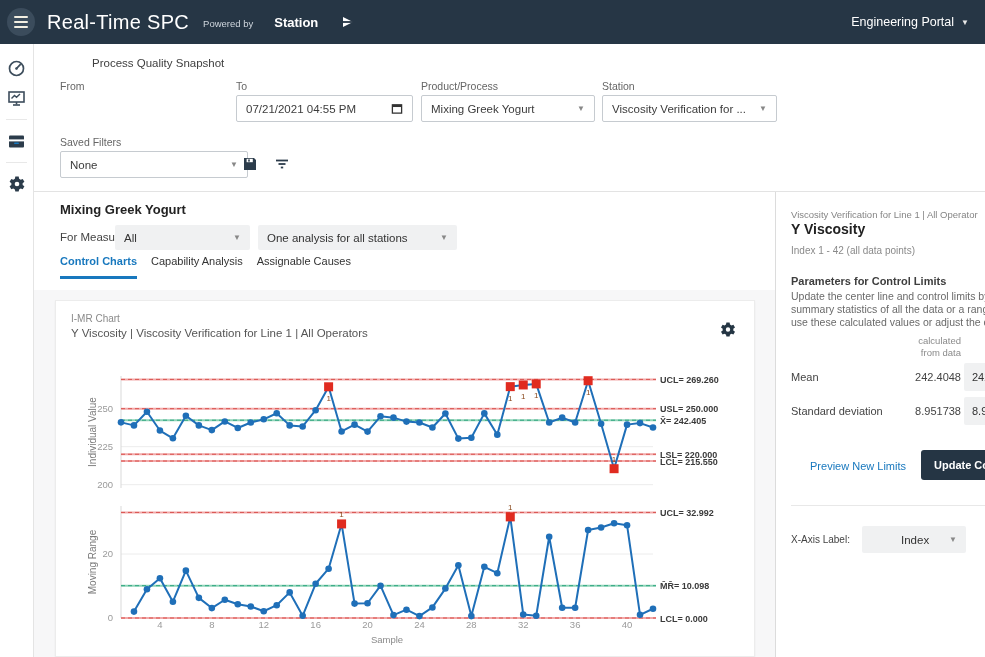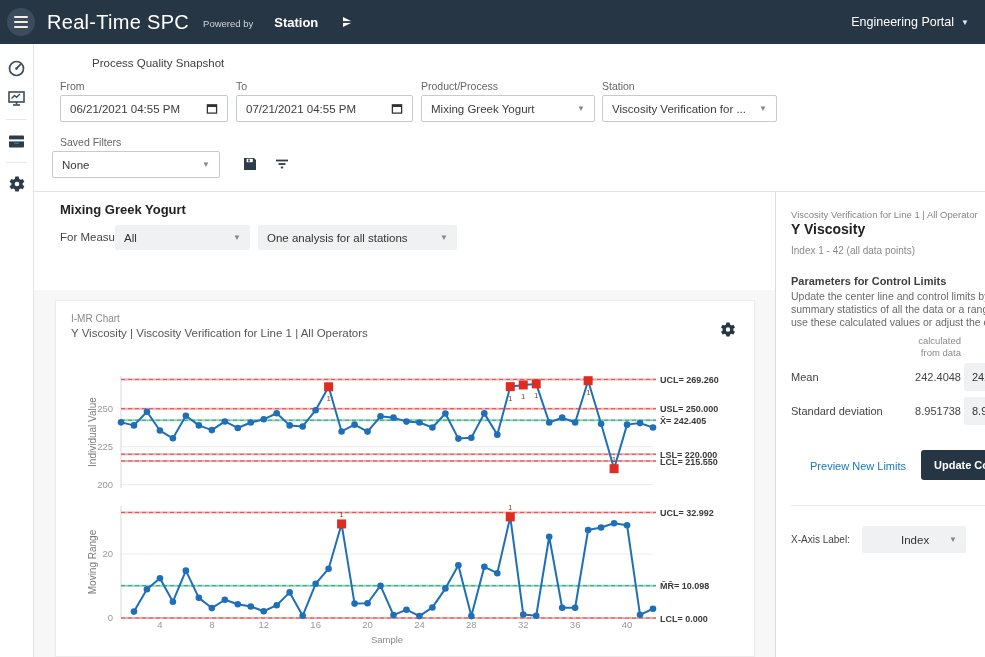--- a/index.html
+++ b/index.html
@@ -114,27 +114,20 @@
     <svg width="18" height="18" viewBox="0 0 16 17">
       <path fill="#2c3c4b" fill-rule="evenodd" d="M9.6 1.5h-3.2l-.4 2a6 6 0 0 0-1.5.9L2.6 3.7 1 6.4l1.7 1.3a6 6 0 0 0 0 1.7L1 10.7l1.6 2.7 1.9-.7c.5.4 1 .7 1.5.9l.4 2h3.2l.4-2c.5-.2 1-.5 1.5-.9l1.9.7 1.6-2.7-1.7-1.3a6 6 0 0 0 0-1.7L15 6.4l-1.6-2.7-1.9.7a6 6 0 0 0-1.5-.9zM8 10.7a2.2 2.2 0 1 1 0-4.4 2.2 2.2 0 0 1 0 4.4z"></path>
     </svg>
   </div>
 </nav>
 
 <section class="filters">
   <div class="pqs-title">Process Quality Snapshot</div>
 
   <div class="flabel" style="left:27px;top:36px">From</div>
-  <div class="fbox" style="left:27px;top:51px;width:168px">
-    <input readonly="" value="06/21/2021 04:55 PM" style="">
-    <svg width="13" height="13" viewBox="0 0 13 13">
-        <rect x="1.5" y="2.5" width="10" height="9" fill="none" stroke="#333" stroke-width="1.4"></rect>
-        <rect x="1.5" y="2.5" width="10" height="2.4" fill="#333"></rect>
-      </svg>
-  </div>
 
   <div class="flabel" style="left:203px;top:36px">To</div>
   <div class="fbox" style="left:203px;top:51px;width:177px">
     <input readonly="" value="07/21/2021 04:55 PM" style="">
     <svg width="13" height="13" viewBox="0 0 13 13">
         <rect x="1.5" y="2.5" width="10" height="9" fill="none" stroke="#333" stroke-width="1.4"></rect>
         <rect x="1.5" y="2.5" width="10" height="2.4" fill="#333"></rect>
       </svg>
   </div>
 
@@ -144,21 +137,21 @@
     <span class="caret-s">▼</span>
   </div>
 
   <div class="flabel" style="left:569px;top:36px">Station</div>
   <div class="fbox" style="left:569px;top:51px;width:175px">
     <span>Viscosity Verification for ...</span>
     <span class="caret-s">▼</span>
   </div>
 
   <div class="flabel" style="left:27px;top:92px">Saved Filters</div>
-  <div class="fbox" style="left:19px;top:107px;width:168px">
+  <div class="fbox" style="left:27px;top:107px;width:188px">
     <span>None</span>
     <span class="caret-s">▼</span>
   </div>
   <div class="tool-ic" style="left:209px;top:112px">
     <svg width="16" height="16" viewBox="0 0 16 16">
       <path fill="#2c3c4b" d="M2 2h10l2 2v10H2z"></path>
         <rect x="4.6" y="2.8" width="6.2" height="3.4" fill="#fff"></rect>
         <rect x="6.2" y="3.4" width="1.6" height="2.2" fill="#2c3c4b"></rect>
     </svg>
   </div>
@@ -176,20 +169,25 @@
 <section class="section">
   <div class="sec-title">Mixing Greek Yogurt</div>
   <div class="fm-label">For Measure:</div>
   <div class="gsel" style="left:82px;top:33px;width:135px">
     <span>All</span>
     <span class="caret-s">▼</span>
   </div>
   <div class="gsel" style="left:225px;top:33px;width:199px">
     <span>One analysis for all stations</span>
     <span class="caret-s">▼</span>
+  </div>
+  <div class="tabs">
+    <span class="tab active">Control Charts</span>
+    <span class="tab">Capability Analysis</span>
+    <span class="tab">Assignable Causes</span>
   </div>
 </section>
 
 <div class="chart-bg"></div>
 <div class="chart-card">
   <div class="cc-type">I-MR Chart</div>
   <div class="cc-title">Y Viscosity | Viscosity Verification for Line 1 | All Operators</div>
   <div class="cc-gear">
     <svg width="16" height="17" viewBox="0 0 16 17">
       <path fill="#243543" fill-rule="evenodd" d="M9.6 1.5h-3.2l-.4 2a6 6 0 0 0-1.5.9L2.6 3.7 1 6.4l1.7 1.3a6 6 0 0 0 0 1.7L1 10.7l1.6 2.7 1.9-.7c.5.4 1 .7 1.5.9l.4 2h3.2l.4-2c.5-.2 1-.5 1.5-.9l1.9.7 1.6-2.7-1.7-1.3a6 6 0 0 0 0-1.7L15 6.4l-1.6-2.7-1.9.7a6 6 0 0 0-1.5-.9zM8 10.7a2.2 2.2 0 1 1 0-4.4 2.2 2.2 0 0 1 0 4.4z"></path>

